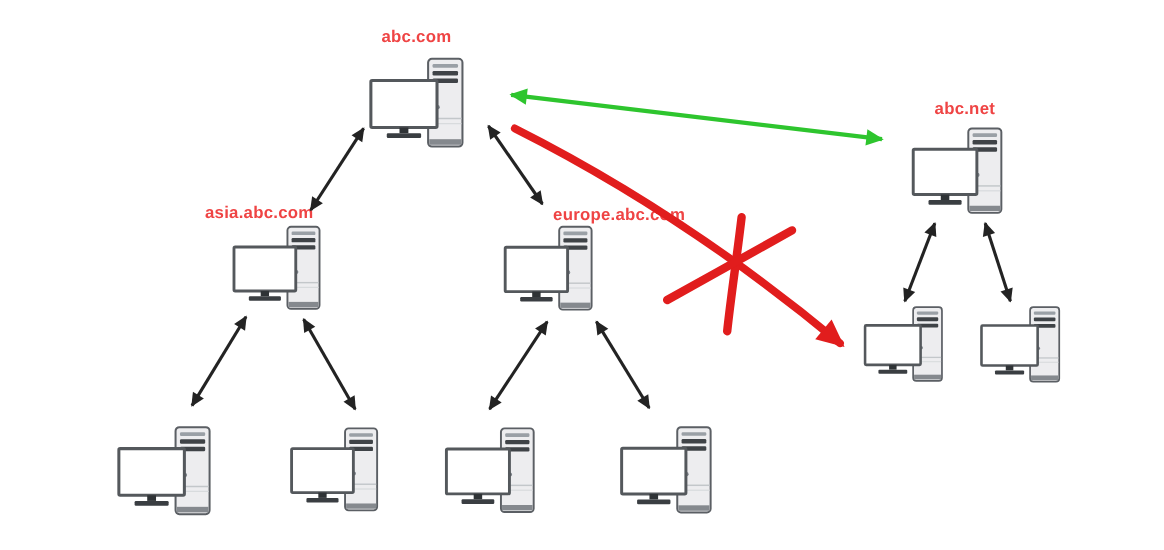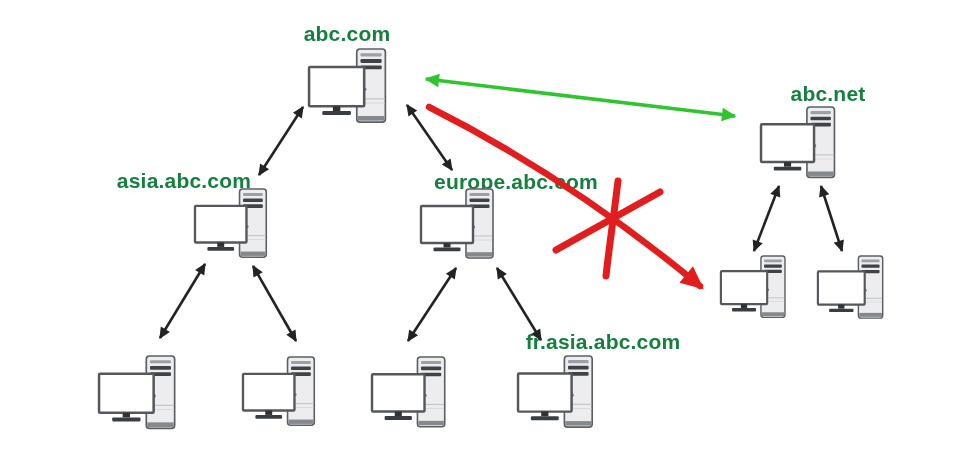--- a/index.html
+++ b/index.html
@@ -10,38 +10,37 @@
     width: 970px;
     height: 458px;
     background: #ffffff;
     overflow: hidden;
   }
   .label-layer { position: absolute; inset: 0; z-index: 1; }
   .node-label {
     position: absolute;
     transform: translateX(-50%);
     font-weight: bold;
-    font-size: 21px;
+    font-size: 14px;
     letter-spacing: 0.2px;
-    color: #15803d;
+    color: #ef4444;
     white-space: nowrap;
   }
   .svg-layer { position: absolute; inset: 0; z-index: 2; }
 </style>
 </head>
 <body>
 
 <div class="canvas">
 
   <div class="label-layer">
     <div class="node-label" style="left:347px; top:22px;">abc.com</div>
-    <div class="node-label" style="left:184px; top:169px;">asia.abc.com</div>
+    <div class="node-label" style="left:216px; top:169px;">asia.abc.com</div>
     <div class="node-label" style="left:516px; top:170px;">europe.abc.com</div>
-    <div class="node-label" style="left:804px; top:82px;margin-left:24px;">abc.net</div>
-    <div class="node-label" style="left:603px; top:330px;">fr.asia.abc.com</div>
+    <div class="node-label" style="left:804px; top:82px;">abc.net</div>
   </div>
 
   <svg class="svg-layer" width="970" height="458" viewBox="0 0 970 458" xmlns="http://www.w3.org/2000/svg">
     <defs>
       <g id="pc-icon">
 
         <rect x="46" y="0" width="27" height="69" rx="3" fill="#ededef" stroke="#5b5f64" stroke-width="1.6"></rect>
         <rect x="49.5" y="4" width="20" height="3" rx="1" fill="#9aa0a6"></rect>
         <rect x="49.5" y="9.5" width="20" height="3.6" rx="1" fill="#3f4347"></rect>
         <rect x="49.5" y="15.5" width="20" height="3.6" rx="1" fill="#3f4347"></rect>

